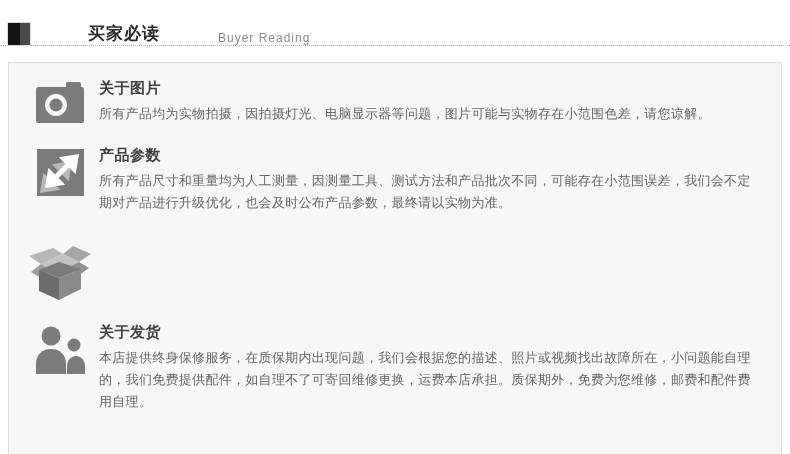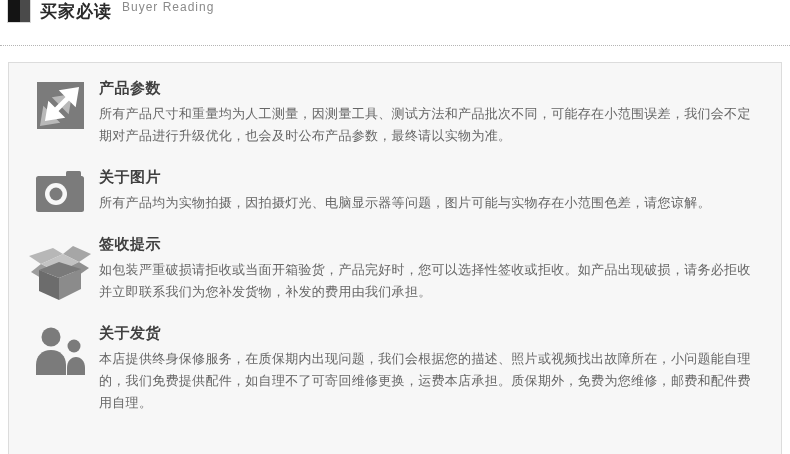--- a/index.html
+++ b/index.html
@@ -7,23 +7,24 @@
   body {
     background: #ffffff;
     font-family: "Liberation Sans", "DejaVu Sans", sans-serif;
     position: relative;
   }
 
   
   .header {
     height: 46px;
     display: flex;
-    align-items: flex-start;
+    align-items: flex-end;
     padding: 0 2px 0 8px;
     border-bottom: 1px dotted #b5b5b5;
+    gap: 48px;
   }
   .header-mark {
     width: 22px; height: 22px;
     background: linear-gradient(to right, #141414 0 55%, #4a4a4a 55% 100%);
     outline: 1px solid #d9d9d9;
     margin-right: 10px;
     flex: 0 0 auto;
   }
   .title-cn {
     font-size: 17px;
@@ -88,72 +89,68 @@
 <div class="header">
   <div class="header-mark"></div>
   <span class="title-cn">买家必读</span>
   <span class="title-en">Buyer Reading</span>
 </div>
 
 <div class="panel">
 
   <div class="section">
     <div class="icon-cell">
+      <svg width="50" height="42" viewBox="0 0 50 42">
+        <rect x="31" y="0" width="15" height="9" rx="1.5" fill="#7b7b7b"></rect>
+        <rect x="1" y="5" width="48" height="36" rx="2.5" fill="#7b7b7b"></rect>
+        <circle cx="21" cy="23" r="11" fill="#f7f7f7"></circle>
+        <circle cx="21" cy="23" r="6.5" fill="#7b7b7b"></circle>
+      </svg>
+    </div>
+    <div class="content">
+      <div class="sec-title">关于图片</div>
+      <div class="para">所有产品均为实物拍摄，因拍摄灯光、电脑显示器等问题，图片可能与实物存在小范围色差，请您谅解。</div>
+    </div>
+  </div>
+
+  <div class="section">
+    <div class="icon-cell">
       <svg width="47" height="47" viewBox="0 0 47 47">
         <rect x="0" y="0" width="47" height="47" fill="#7b7b7b"></rect>
         <g stroke="#b9b9b9" stroke-width="5" fill="#b9b9b9">
           <line x1="12" y1="35" x2="26" y2="21"></line>
           <polygon points="6,41 8,29 18,39"></polygon>
           <polygon points="32,15 30,27 20,17"></polygon>
         </g>
         <g stroke="#ffffff" stroke-width="5" fill="#ffffff">
           <line x1="17" y1="30" x2="33" y2="14"></line>
           <polygon points="11,36 13,24 23,34"></polygon>
           <polygon points="39,8 37,20 27,10"></polygon>
         </g>
       </svg>
     </div>
     <div class="content">
       <div class="sec-title">产品参数</div>
       <div class="para">所有产品尺寸和重量均为人工测量，因测量工具、测试方法和产品批次不同，可能存在小范围误差，我们会不定期对产品进行升级优化，也会及时公布产品参数，最终请以实物为准。</div>
     </div>
   </div>
 
-  <div class="section">
-    <div class="icon-cell">
-      <svg width="50" height="42" viewBox="0 0 50 42">
-        <rect x="31" y="0" width="15" height="9" rx="1.5" fill="#7b7b7b"></rect>
-        <rect x="1" y="5" width="48" height="36" rx="2.5" fill="#7b7b7b"></rect>
-        <circle cx="21" cy="23" r="11" fill="#f7f7f7"></circle>
-        <circle cx="21" cy="23" r="6.5" fill="#7b7b7b"></circle>
-      </svg>
-    </div>
-    <div class="content">
-      <div class="sec-title">关于图片</div>
-      <div class="para">所有产品均为实物拍摄，因拍摄灯光、电脑显示器等问题，图片可能与实物存在小范围色差，请您谅解。</div>
-    </div>
-  </div>
-
 
   <div class="section">
     <div class="icon-cell">
       <svg width="66" height="64" viewBox="0 0 66 64">
         <polygon points="14,26 2,18 26,10 36,16" fill="#b7b7b7"></polygon>
         <polygon points="36,16 46,8 64,16 52,24" fill="#a6a6a6"></polygon>
         <polygon points="14,26 36,16 52,24 32,34" fill="#c3c3c3"></polygon>
         <polygon points="14,26 4,34 14,40 24,31" fill="#9d9d9d"></polygon>
         <polygon points="52,24 62,30 52,37 42,29" fill="#909090"></polygon>
         <polygon points="12,32 32,40 32,62 12,53" fill="#6c6c6c"></polygon>
         <polygon points="32,40 54,31 54,51 32,62" fill="#8b8b8b"></polygon>
         <polygon points="12,32 32,24 54,31 32,40" fill="#7a7a7a"></polygon>
       </svg>
-    </div>
-    <div class="content">
-      <div class="sec-title">签收提示</div>
-      <div class="para">如包装严重破损请拒收或当面开箱验货，产品完好时，您可以选择性签收或拒收。如产品出现破损，请务必拒收并立即联系我们为您补发货物，补发的费用由我们承担。</div>
     </div>
   </div>
 
   <div class="section">
     <div class="icon-cell">
       <svg width="52" height="48" viewBox="0 0 52 48">
         <circle cx="17" cy="10" r="9.5" fill="#7b7b7b"></circle>
         <path d="M2 48 v-10 c0 -9 6 -15 15 -15 c9 0 15 6 15 15 v10 z" fill="#7b7b7b"></path>
         <circle cx="40" cy="19" r="6.5" fill="#7b7b7b"></circle>
         <path d="M33 48 v-7 c0 -7 4 -11 9 -11 c5 0 9 4 9 11 v7 z" fill="#7b7b7b"></path>

